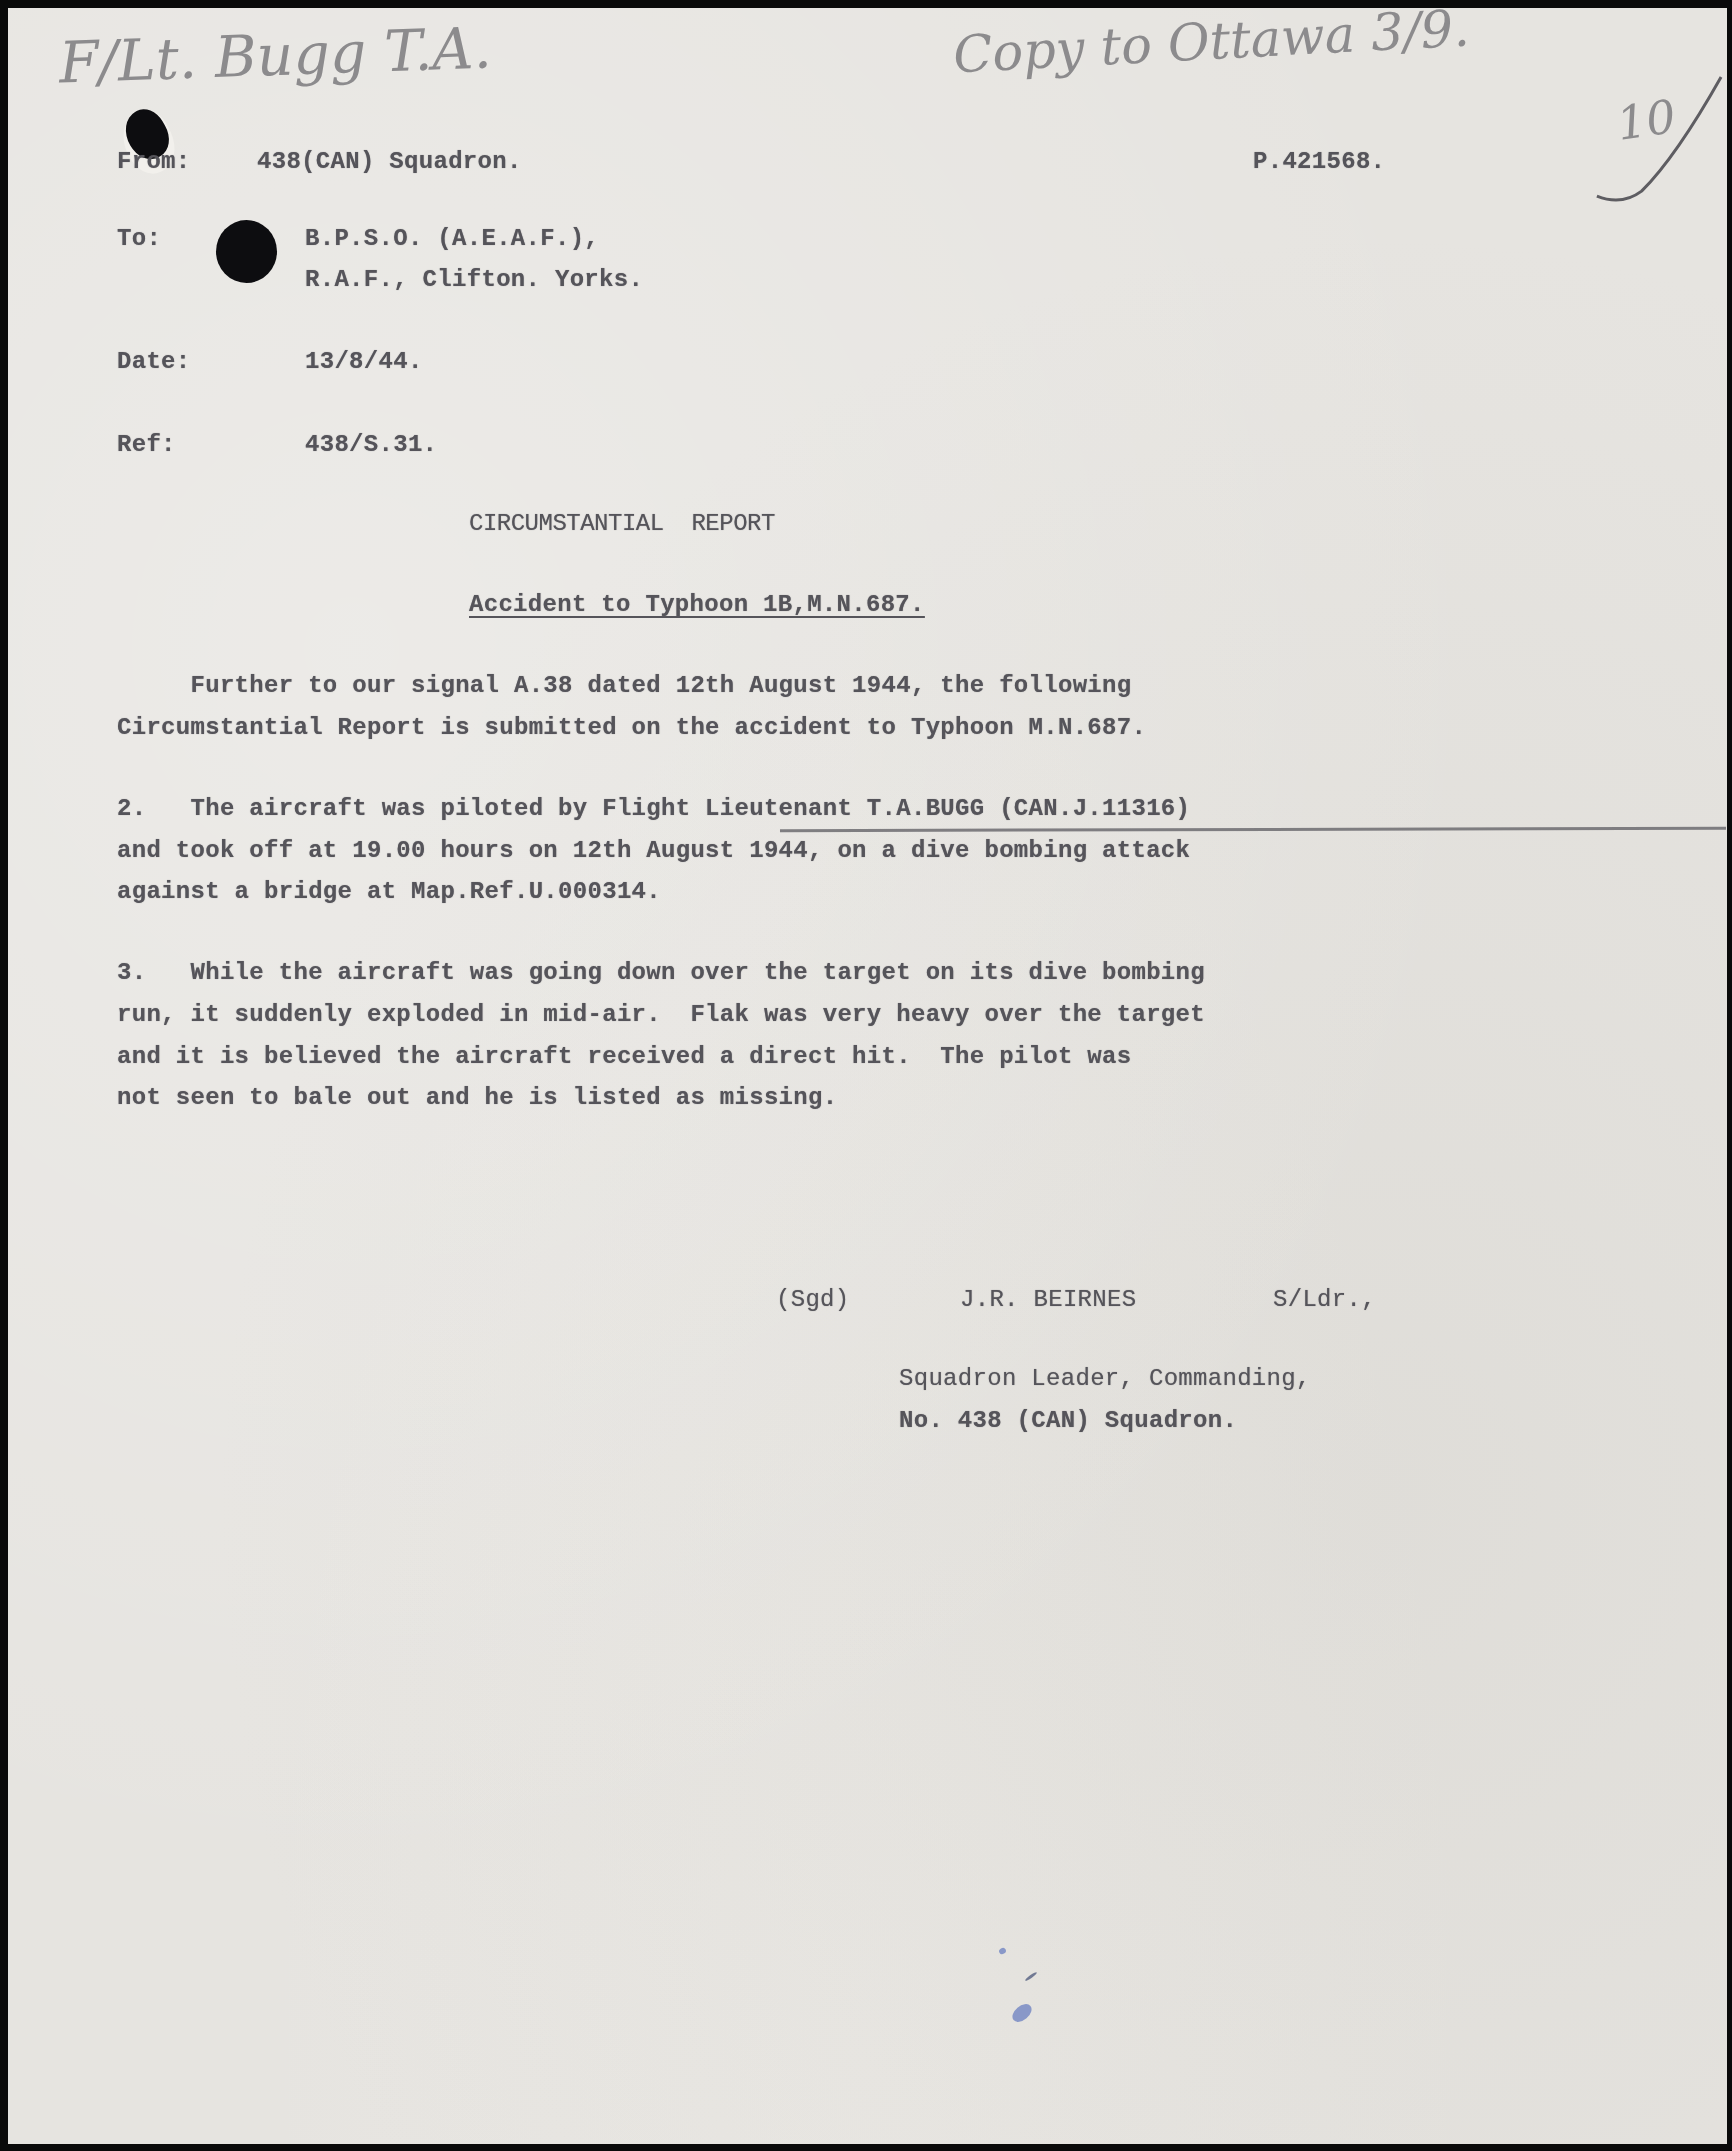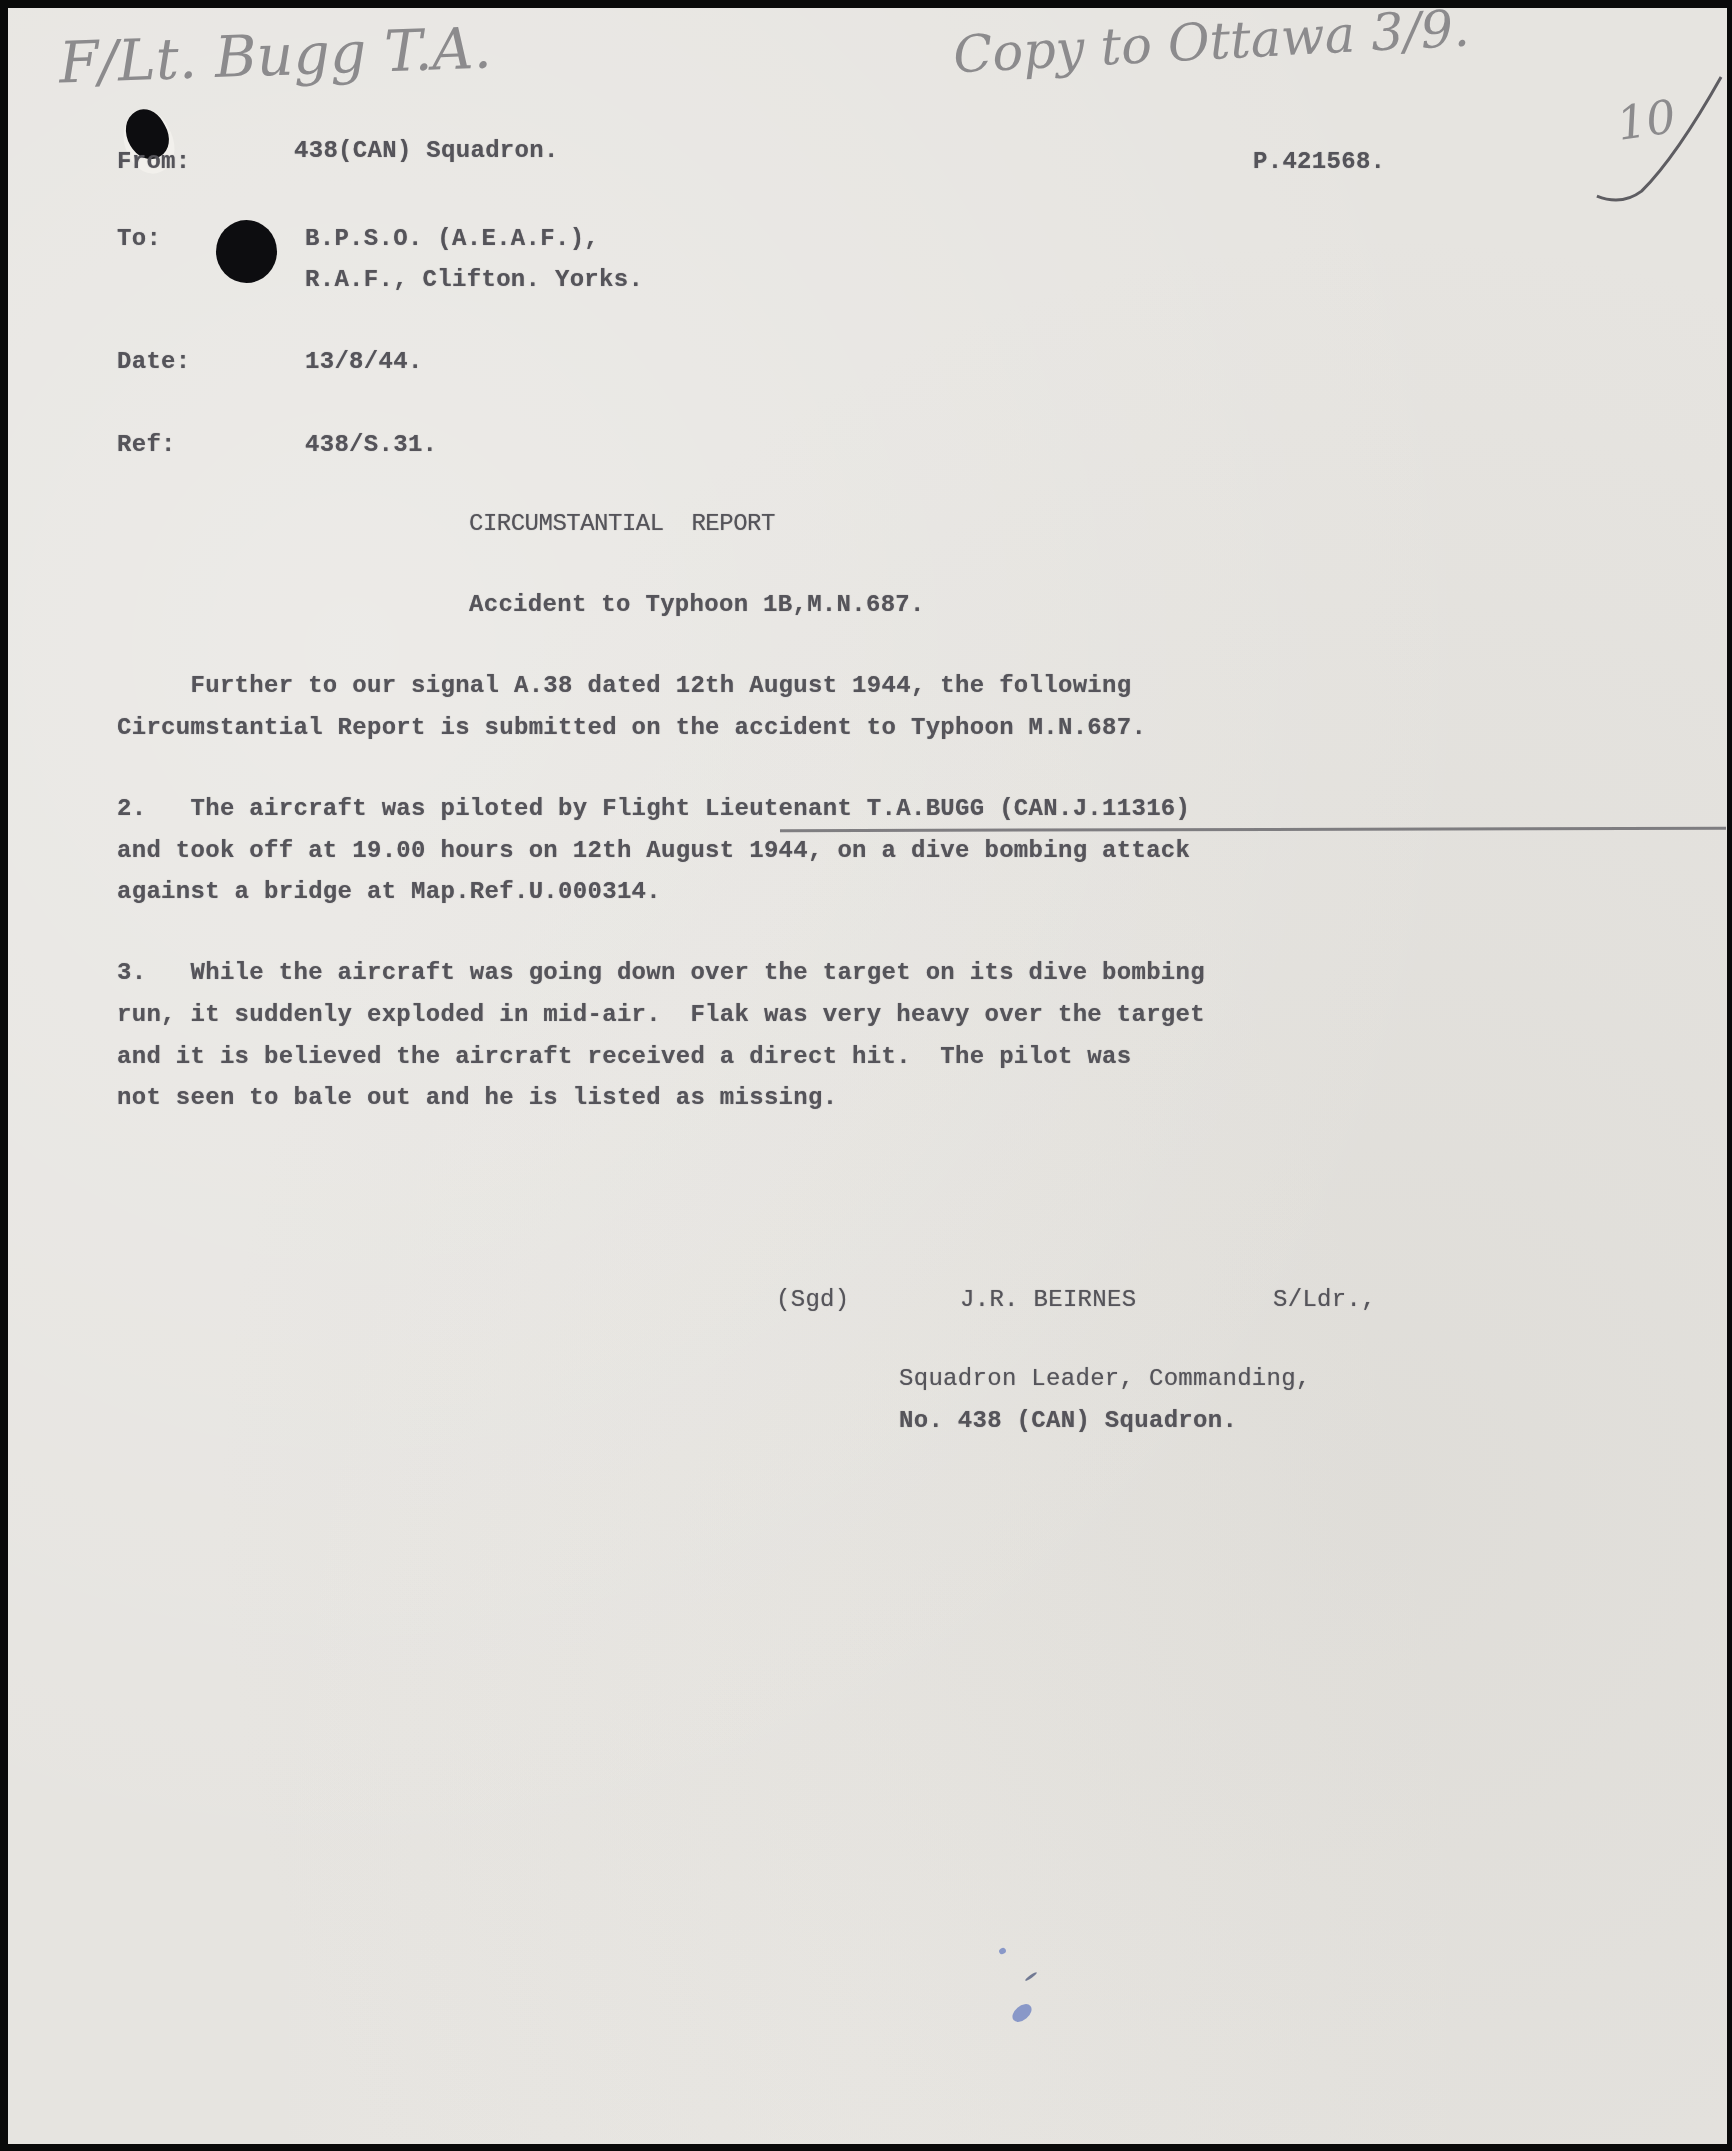--- a/index.html
+++ b/index.html
@@ -49,20 +49,21 @@
       position: absolute;
       border-radius: 50%;
       background: #0d0d10;
     }
     .torn {
       position: absolute;
       background: #f2f0ec;
       border-radius: 50% 40% 50% 45%;
     }
     .underline {
+      text-decoration: underline;
       text-decoration-thickness: 2px;
       text-underline-offset: 5px;
     }
     .rule-line {
       position: absolute;
       height: 3px;
       background: #6c6b70;
       opacity: 0.85;
     }
     .ink {
@@ -85,21 +86,21 @@
   <div class="hand" style="left:1609px; top:85px; font-size:46px; transform:rotate(-8deg);">10</div>
   <svg class="corner-curve" style="left:1574px; top:59px;" width="149" height="149" viewBox="0 0 150 150">
     <path d="M140 10 Q 95 90 60 125 Q 40 140 15 130" stroke="#5e5d62" stroke-width="3" fill="none"></path>
   </svg>
 
   <div class="torn" style="left:117px; top:103px; width:48px; height:63px; transform:rotate(-25deg);"></div>
   <div class="punch" style="left:119px; top:101px; width:40px; height:51px; transform:rotate(-30deg); border-radius:55% 45% 50% 50%;"></div>
   <div class="punch" style="left:208px; top:212px; width:61px; height:63px;"></div>
 
   <div class="tw" style="left:109px; top:133px;">From:</div>
-  <div class="tw" style="left:249px; top:122px;margin-left:37px;">438(CAN) Squadron.</div>
+  <div class="tw" style="left:249px; top:133px;">438(CAN) Squadron.</div>
   <div class="tw" style="left:1245px; top:133px;">P.421568.</div>
 
   <div class="tw" style="left:109px; top:210px;">To:</div>
   <div class="tw" style="left:297px; top:210px;">B.P.S.O. (A.E.A.F.),</div>
   <div class="tw" style="left:297px; top:251px;">R.A.F., Clifton. Yorks.</div>
 
   <div class="tw" style="left:109px; top:333px;">Date:</div>
   <div class="tw" style="left:297px; top:333px;">13/8/44.</div>
 
   <div class="tw" style="left:109px; top:416px;">Ref:</div>

